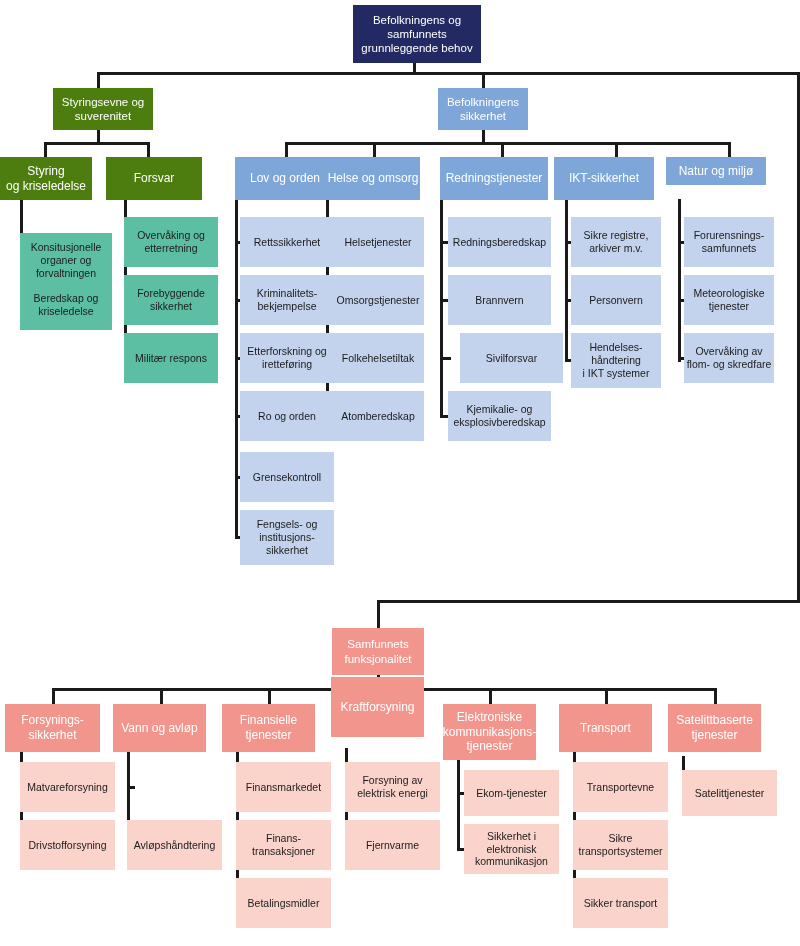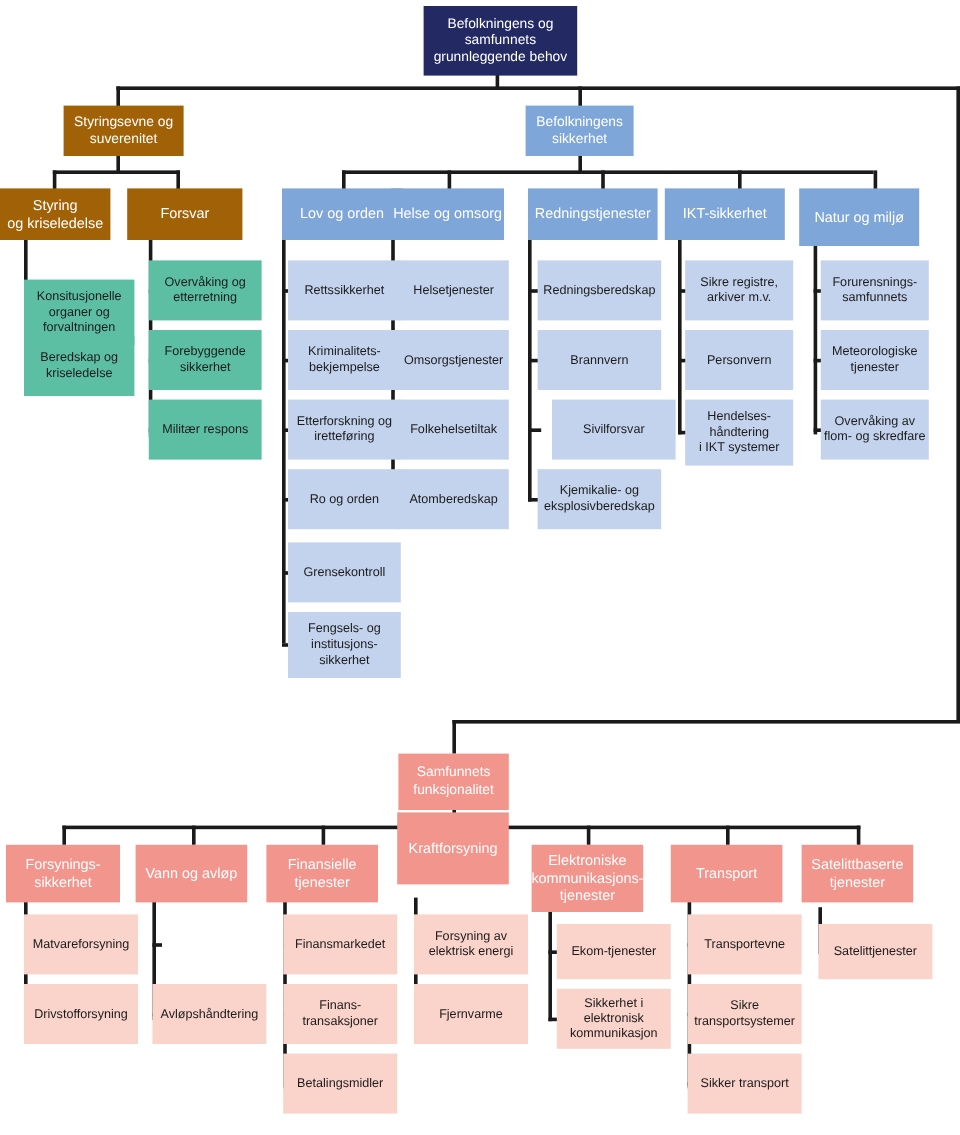--- a/index.html
+++ b/index.html
@@ -23,21 +23,21 @@
     display: flex;
     align-items: center;
     justify-content: center;
     text-align: center;
     line-height: 1.22;
     white-space: pre-line;
     z-index: 3;
   }
   
   .c-navy   { background: #232a63; color: #ffffff; }
-  .c-teal   { background: #a16207; color: #ffffff; }
+  .c-teal   { background: #4d7c0f; color: #ffffff; }
   .c-mint   { background: #5cbfa3; color: #1b1b1b; }
   .c-blue   { background: #7ea6d9; color: #ffffff; }
   .c-lblue  { background: #c3d3ed; color: #1b1b1b; }
   .c-salmon { background: #f2958d; color: #ffffff; }
   .c-lpink  { background: #fad3cb; color: #1b1b1b; }
 
   
   .t-root  { font-size: 11.5px; }
   .t-l1    { font-size: 11.5px; }
   .t-l2    { font-size: 12px; }
@@ -202,21 +202,21 @@
 eksplosivberedskap</div>
 
   <div class="box c-blue t-l2" style="left:554px; top:157px; width:100px; height:43px;">IKT-sikkerhet</div>
   <div class="box c-lblue t-leaf" style="left:571px; top:217px; width:90px; height:50px;">Sikre registre,
 arkiver m.v.</div>
   <div class="box c-lblue t-leaf" style="left:571px; top:275px; width:90px; height:50px;">Personvern</div>
   <div class="box c-lblue t-leaf" style="left:571px; top:333px; width:90px; height:55px;">Hendelses-
 håndtering
 i IKT systemer</div>
 
-  <div class="box c-blue t-l2" style="left:666px; top:157px; width:100px; height:48px;">Natur og miljø</div>
+  <div class="box c-blue t-l2" style="left:666px; top:157px; width:100px; height:28px;">Natur og miljø</div>
   <div class="box c-lblue t-leaf" style="left:684px; top:217px; width:90px; height:50px;">Forurensnings-
 samfunnets</div>
   <div class="box c-lblue t-leaf" style="left:684px; top:275px; width:90px; height:50px;">Meteorologiske
 tjenester</div>
   <div class="box c-lblue t-leaf" style="left:684px; top:333px; width:90px; height:50px;">Overvåking av
 flom- og skredfare</div>
 
   <div class="box c-salmon t-l1" style="left:332px; top:628px; width:92px; height:47px;">Samfunnets
 funksjonalitet</div>
 

